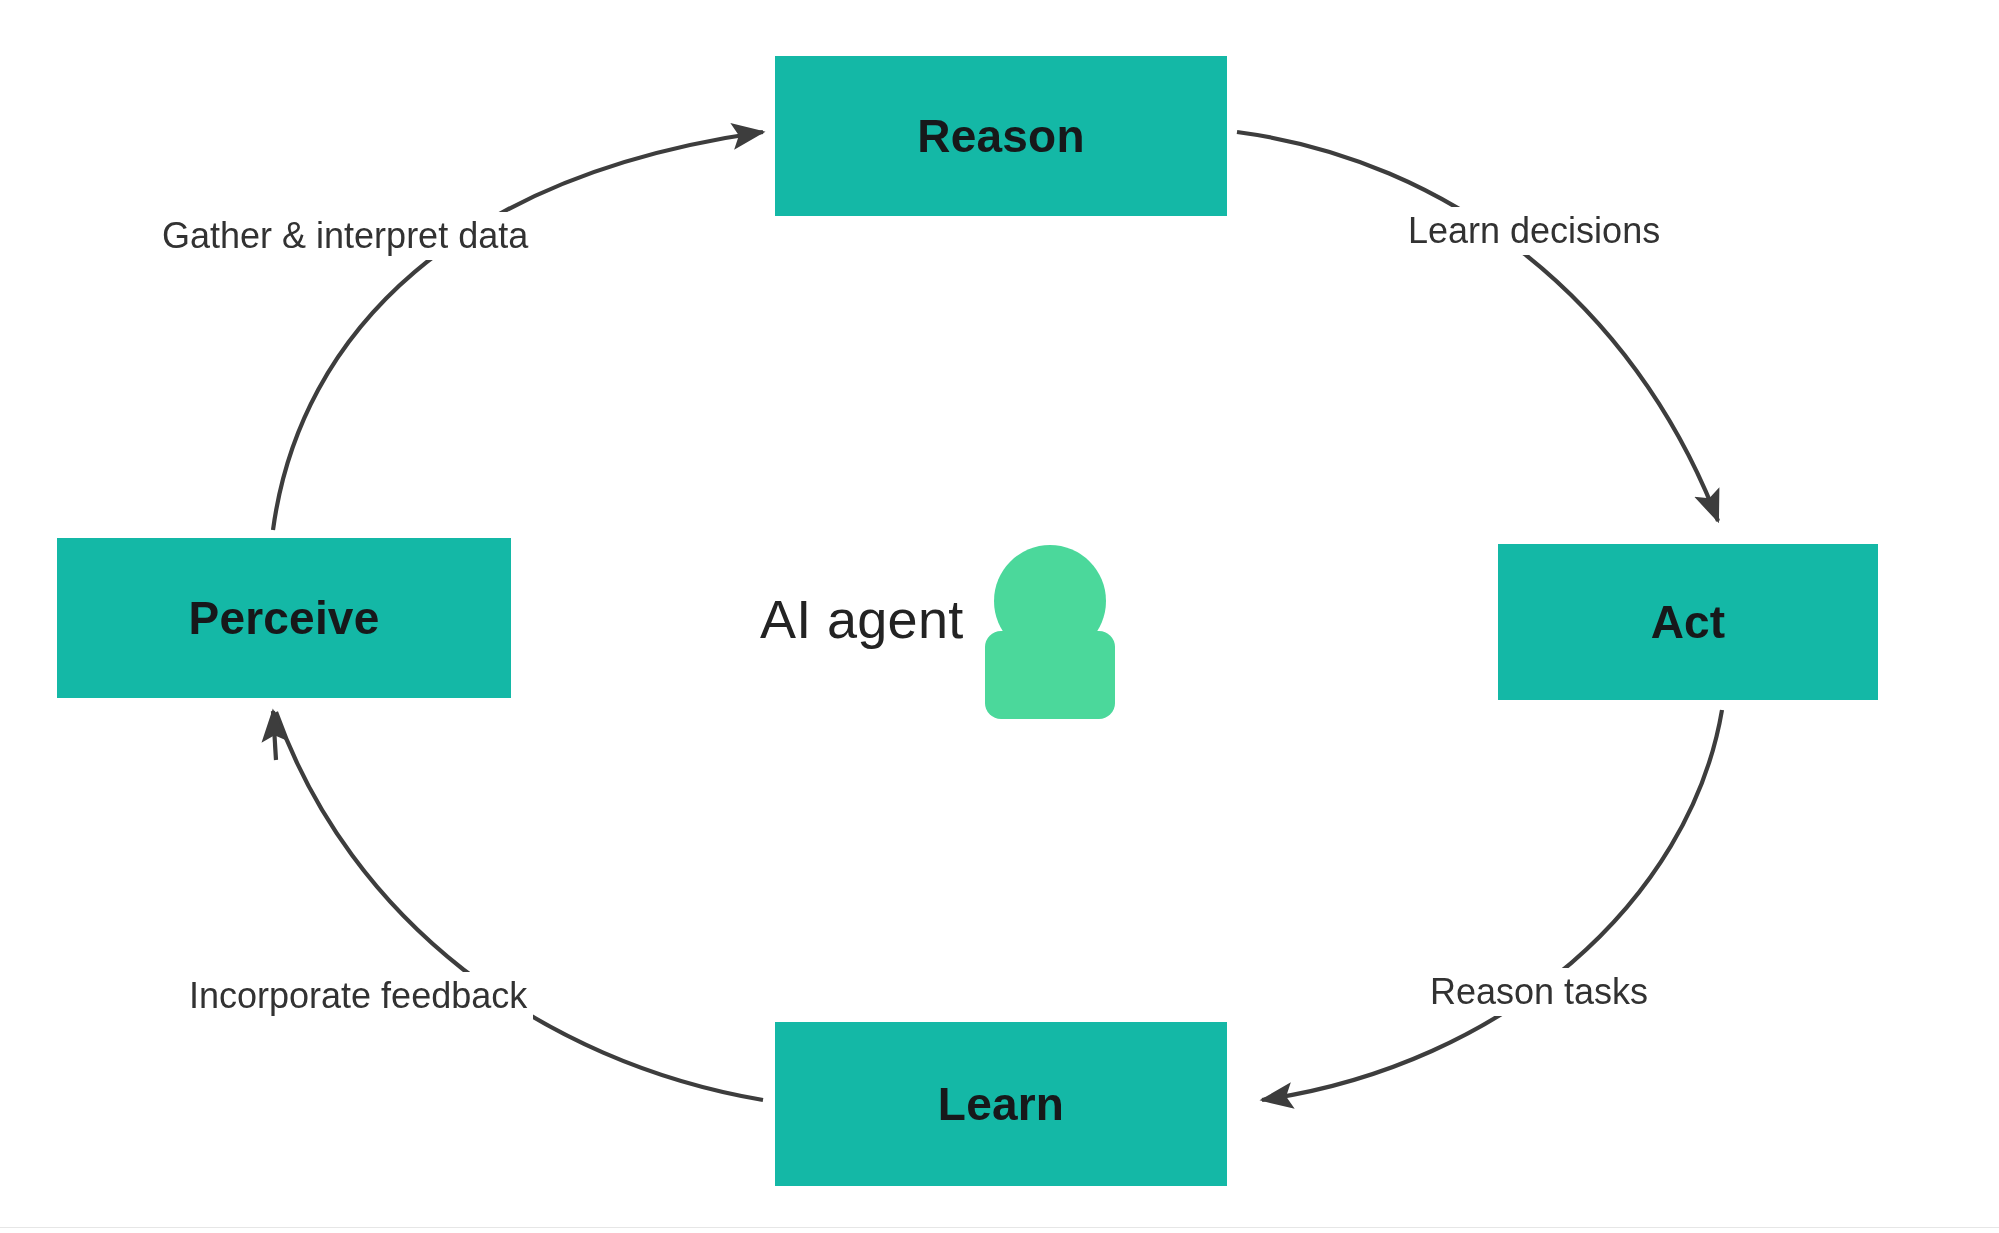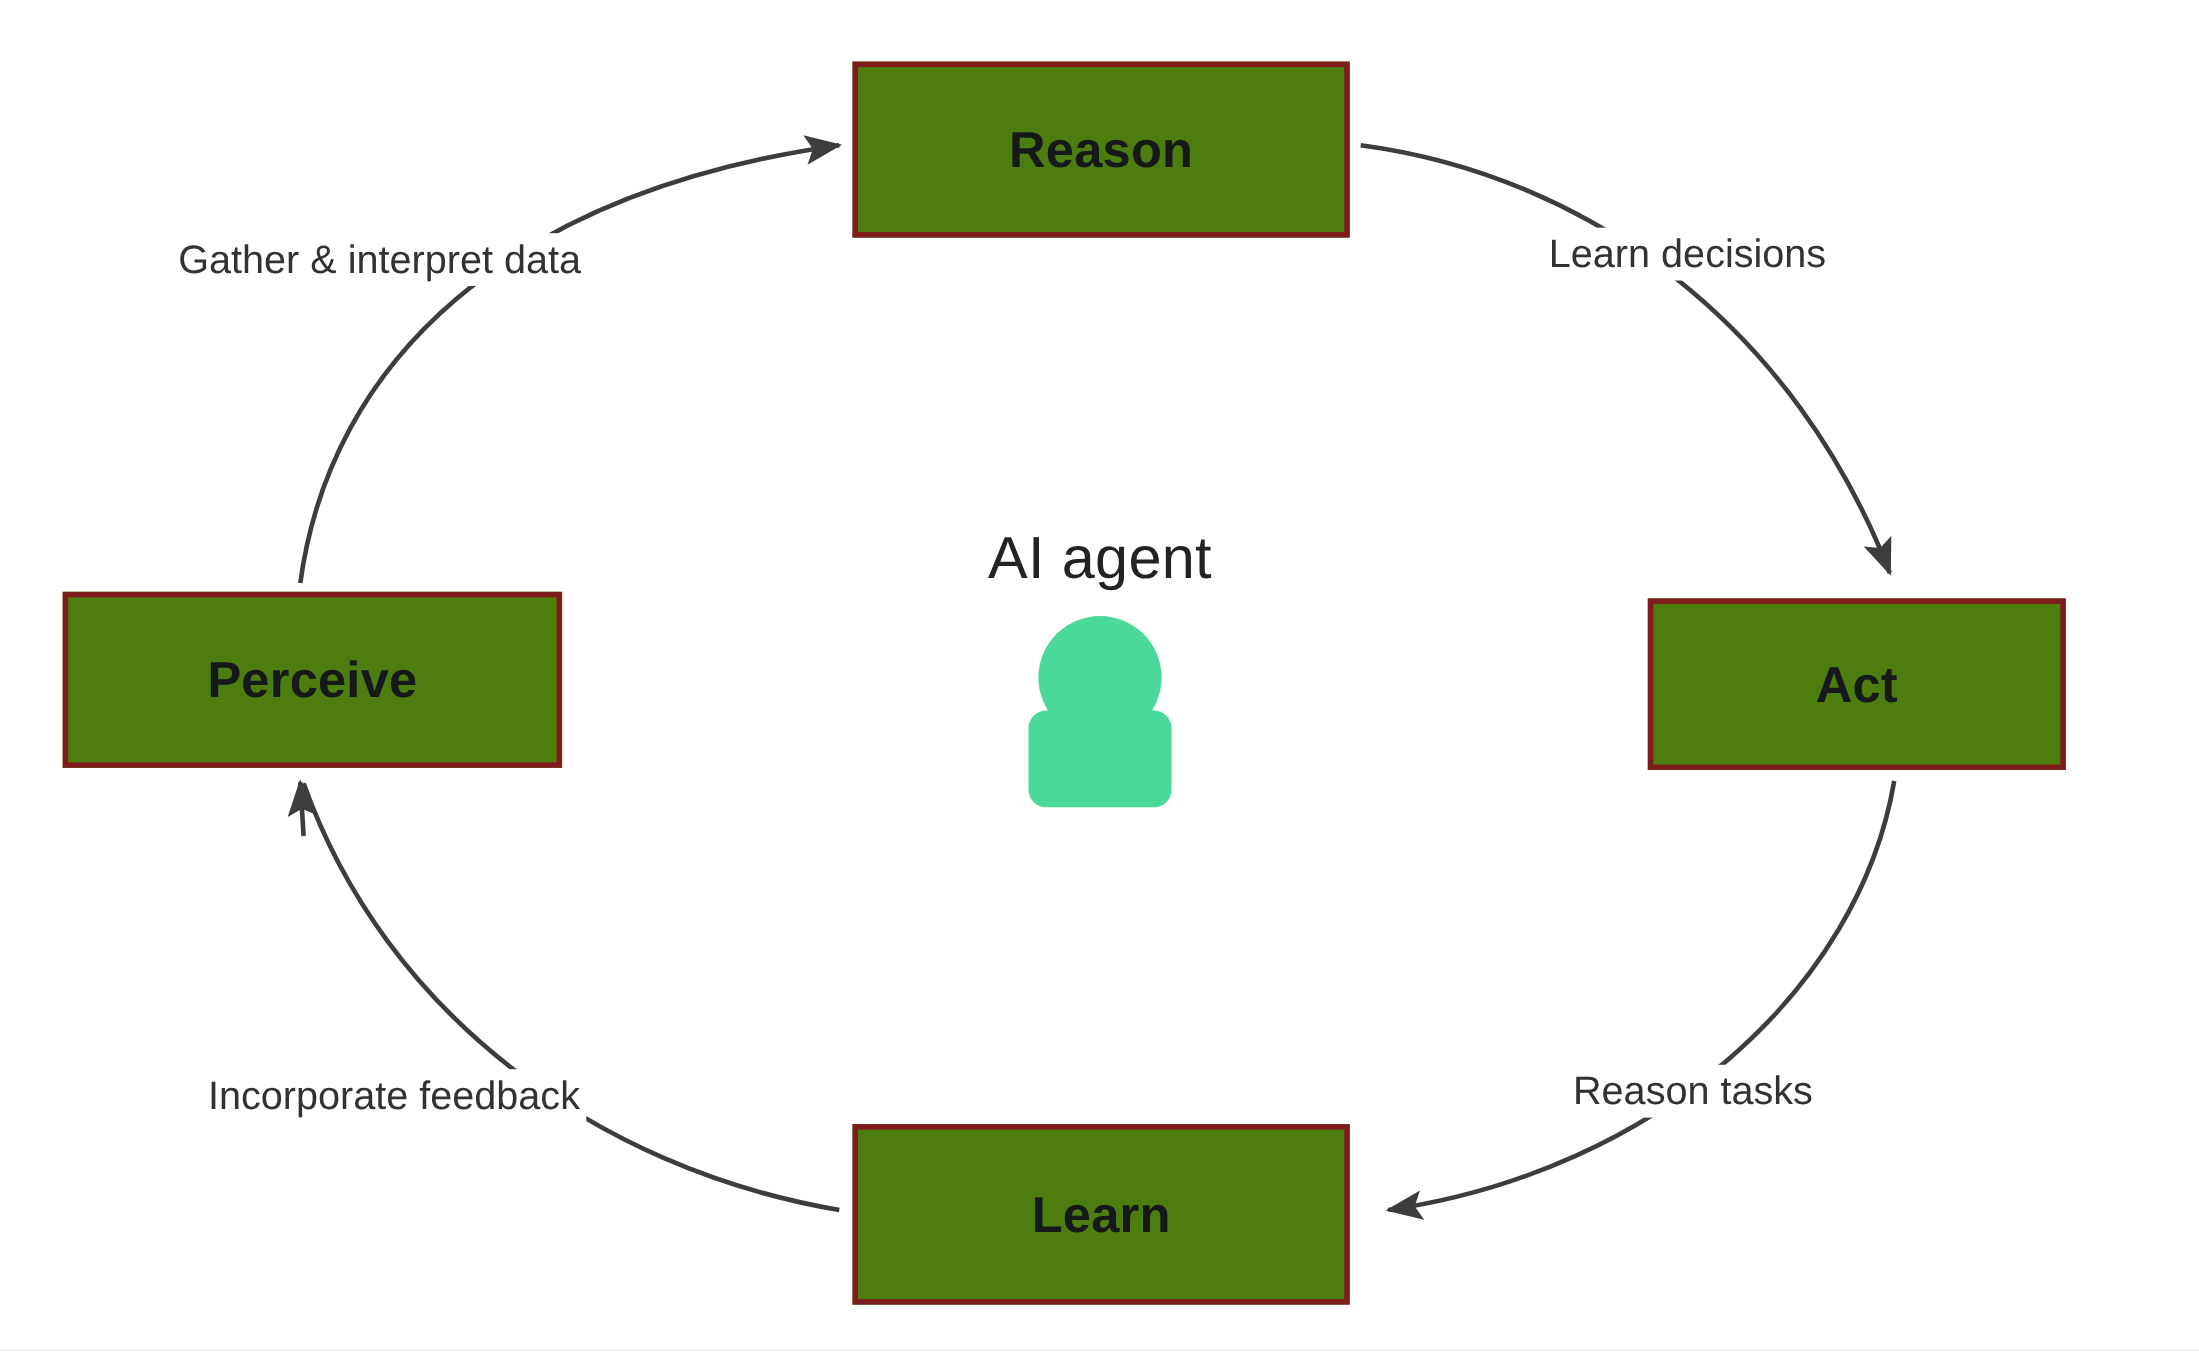--- a/index.html
+++ b/index.html
@@ -23,22 +23,22 @@
   #arrow-layer {
     position: absolute;
     left: 0;
     top: 0;
     width: 1999px;
     height: 1233px;
   }
   .node-box {
     position: absolute;
     box-sizing: border-box;
-    background: #4d7c0f;
-    border: 5px solid #7f1d1d;
+    background: #14b8a6;
+    border: 5px solid #14b8a6;
     display: flex;
     align-items: center;
     justify-content: center;
   }
   .node-label {
     font-family: "Liberation Sans", sans-serif;
     font-weight: bold;
     font-size: 46px;
     color: #17181a;
     letter-spacing: 0.2px;
@@ -64,21 +64,21 @@
   #edge-label-execute  { left: 1424px; top: 968px; }
   #edge-label-feedback { left: 183px; top: 972px; }
 
   #center-group {
     position: absolute;
     left: 760px;
     top: 480px;
     width: 480px;
     height: 300px;
     display: flex;
-    flex-direction: column;
+    flex-direction: row;
     align-items: center;
   }
   #center-title {
     font-family: "Liberation Sans", sans-serif;
     font-size: 54px;
     color: #232323;
     line-height: 1;
     margin-bottom: 22px;
     letter-spacing: 0.3px;
   }

